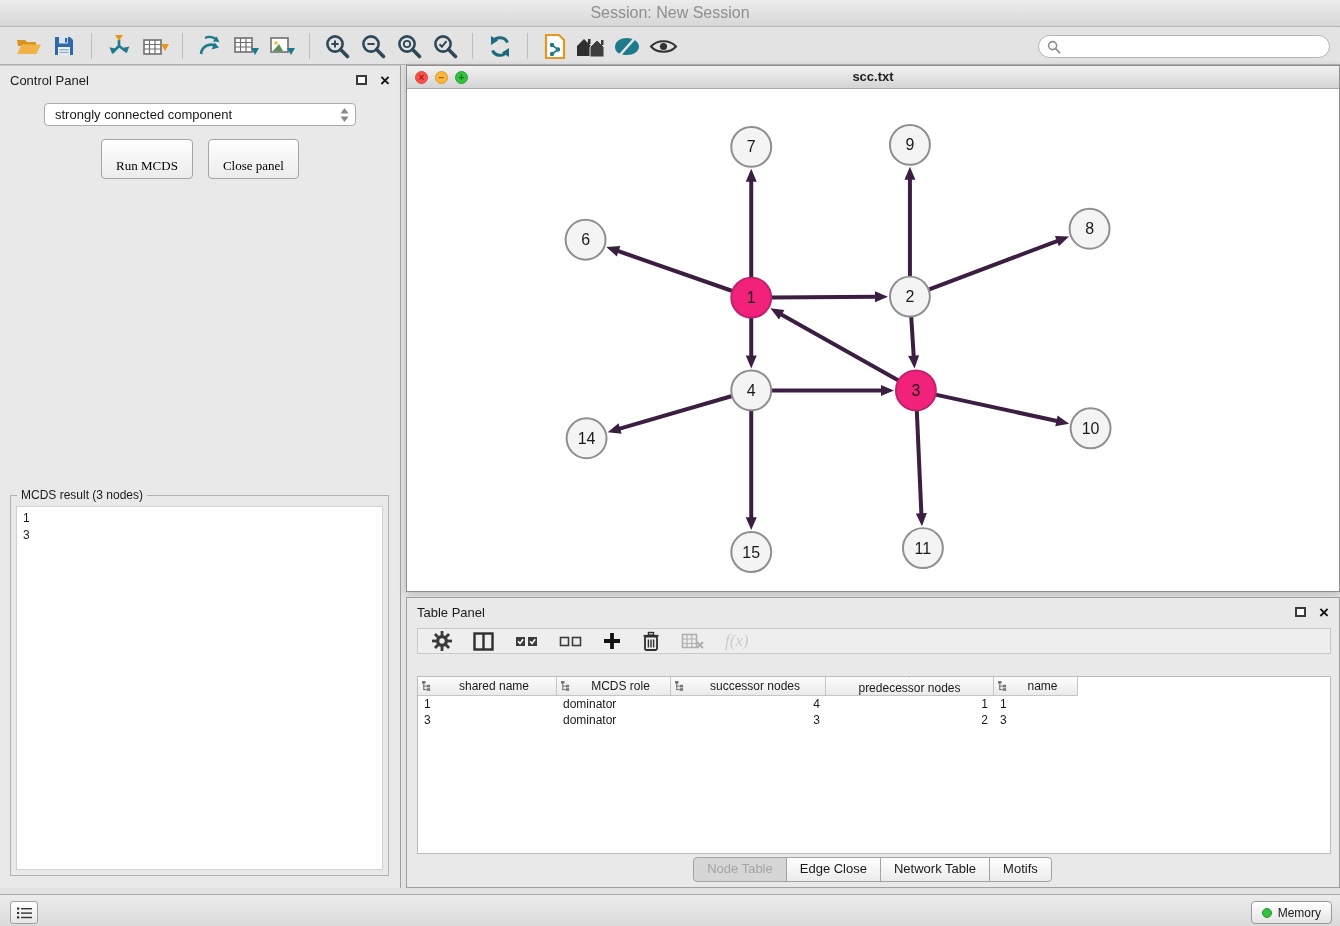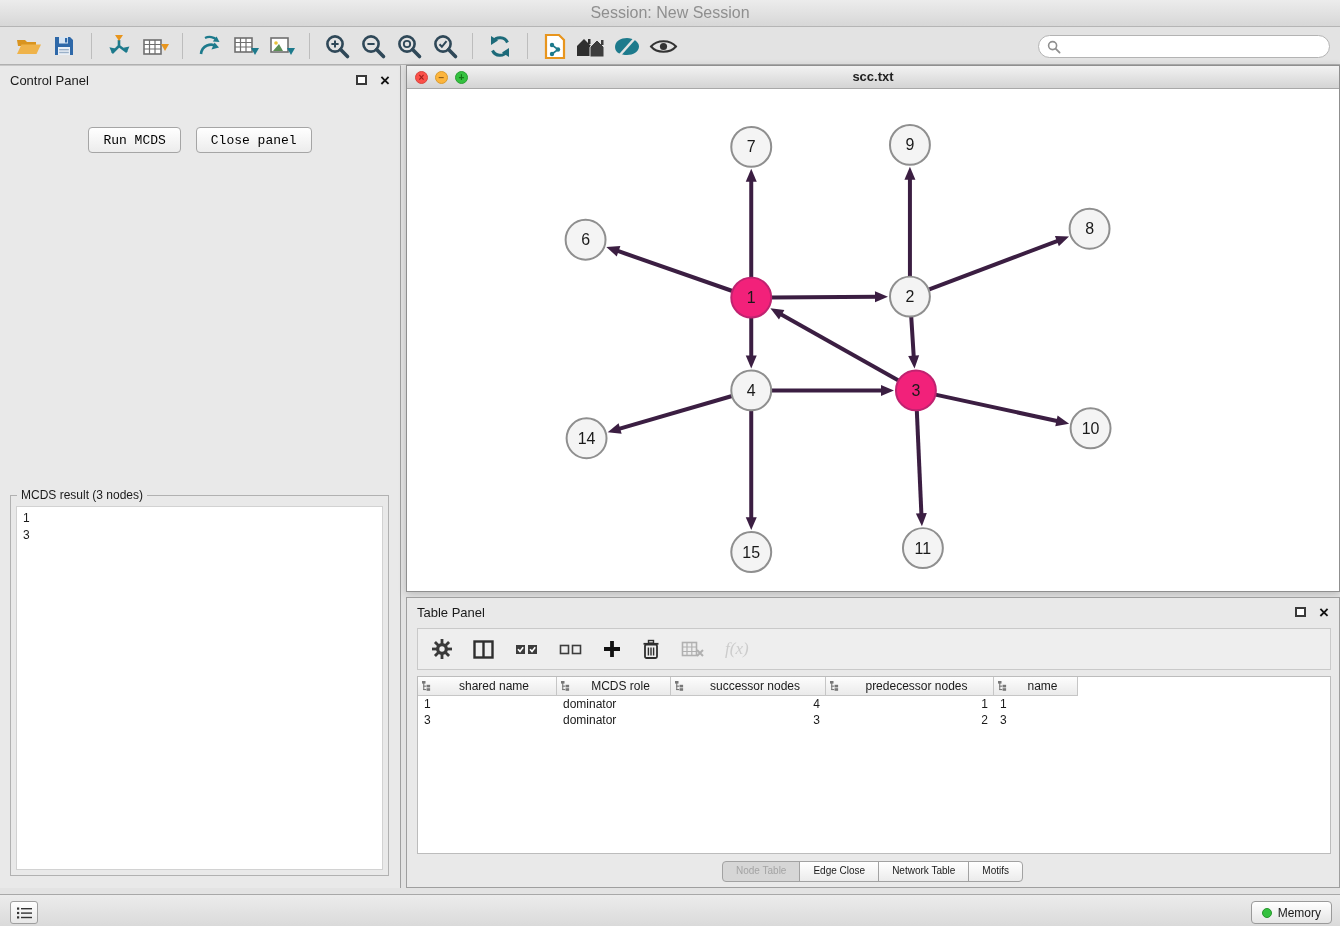--- a/index.html
+++ b/index.html
@@ -62,21 +62,21 @@
   .select-box {
     margin: 9px auto 0; width: 312px; height: 23px;
     background: #fff; border: 1px solid #ababab; border-radius: 4px;
     display: flex; align-items: center; padding: 0 6px 0 10px;
   }
   .select-box .sel-text { flex: 1; }
   .cp-buttons { display: flex; justify-content: center; gap: 15px; margin-top: 13px; }
   .cp-btn {
     border: 1px solid #a5a5a5; border-radius: 4px;
     background: linear-gradient(#ffffff, #ececec);
-    padding: 5px 14px 4px; font-size: 13px; font-family: Liberation Mono, monospace; margin-top: 20px;
+    padding: 18px 14px 4px; font-size: 13px; font-family: Liberation Serif, serif;
   }
   .result-field { position: absolute; left: 10px; right: 11px; top: 429px; bottom: 12px; border: 1px solid #b1b1b1; }
   .result-legend { position: absolute; top: -8px; left: 6px; background: #e9e9e9; padding: 0 4px; font-size: 12px; }
   .result-inner {
     position: absolute; top: 10px; left: 5px; right: 5px; bottom: 5px;
     background: #fff; border: 1px solid #d2d2d2; padding: 3px 6px;
     font-size: 12px; line-height: 17px;
   }
 
   
@@ -101,46 +101,46 @@
   .light.green  { background: #34c13f; border: 1px solid #2a9e33; color: rgba(0,80,0,0.65); }
   .nw-canvas { position: absolute; top: 23px; left: 0; right: 0; bottom: 0; }
   svg.graph { width: 100%; height: 100%; display: block; }
 
   
   .table-panel {
     position: absolute; left: 406px; top: 597px; width: 934px; height: 291px;
     background: #e9e9e9; border: 1px solid #9f9f9f;
   }
   .tp-toolbar {
-    position: absolute; top: 30px; left: 10px; right: 8px; height: 42px;
+    position: absolute; top: 30px; left: 10px; right: 8px; height: 26px;
     border: 1px solid #c9c9c9; background: #eeeeee;
     display: flex; align-items: center; gap: 21px; padding: 0 14px;
   }
   .tp-tool { display: flex; align-items: center; justify-content: center; }
   .tool-disabled { opacity: 0.4; }
   .fx-label { font-family: "Liberation Serif", "DejaVu Serif", serif; font-style: italic; font-size: 17px; color: #9a9a9a; }
   .tp-table {
     position: absolute; top: 78px; left: 10px; right: 8px; height: 178px;
     background: #fff; border: 1px solid #bcbcbc; overflow: hidden;
   }
   .th-row { display: flex; height: 19px; }
   .th-cell {
     display: flex; align-items: center; gap: 3px; padding: 0 4px;
     border-right: 1px solid #c6c6c6; border-bottom: 1px solid #c6c6c6;
     background: linear-gradient(#fdfdfd, #eaeaea); font-size: 12px; flex: none;
   }
   .th-label { flex: 1; text-align: center; }
   .td-row { display: flex; height: 16px; font-size: 12px; align-items: center; }
   .td-cell { padding: 0 6px; flex: none; }
-  .c0 { width: 139px; } .c1 { width: 114px; } .c2 { width: 155px; } .c3 { width: 168px; } .c4 { width: 84px; }
+  .c0 { width: 139px; } .c1 { width: 114px; } .c2 { width: 155px; } .c3 { width: 168px; flex-direction: column; } .c4 { width: 84px; }
   .al { text-align: left; } .ar { text-align: right; }
   .tp-tabs { position: absolute; bottom: 5px; left: 0; right: 0; display: flex; justify-content: center; }
   .tp-tab {
     border: 1px solid #a2a2a2; background: linear-gradient(#ffffff, #ebebeb);
-    padding: 3px 13px 5px; font-size: 10px; margin-left: -1px;
+    padding: 3px 13px 5px; font-size: 13px; margin-left: -1px;
   }
   .tp-tab:first-child { border-radius: 4px 0 0 4px; }
   .tp-tab:last-child { border-radius: 0 4px 4px 0; }
   .tp-tab.active { background: #d6d6d6; color: #a4a4a4; }
 
   
   .status-bar {
     position: absolute; left: 0; right: 0; bottom: 0; height: 32px;
     background: linear-gradient(#ececec, #dadada); border-top: 1px solid #a8a8a8;
   }
@@ -313,20 +313,27 @@
 <div class="control-panel">
   <div class="panel-header">
     <span>Control Panel</span>
     <span class="spacer"></span>
     <span class="float-icon"></span>
     <span class="close-x">×</span>
   </div>
 
 
 
+  <div class="select-box">
+    <span class="sel-text">strongly connected component</span>
+    <svg width="9" height="16" viewBox="0 0 9 16">
+      <polygon points="4.5,1 8.5,6.5 0.5,6.5" fill="#8a8a8a"></polygon>
+      <polygon points="4.5,15 8.5,9.5 0.5,9.5" fill="#8a8a8a"></polygon>
+    </svg>
+  </div>
 
   <div class="cp-buttons">
     <button class="cp-btn">Run MCDS</button>
     <button class="cp-btn">Close panel</button>
   </div>
 
   <div class="result-field">
     <span class="result-legend">MCDS result (3 nodes)</span>
     <div class="result-inner">
       <div>1</div>

